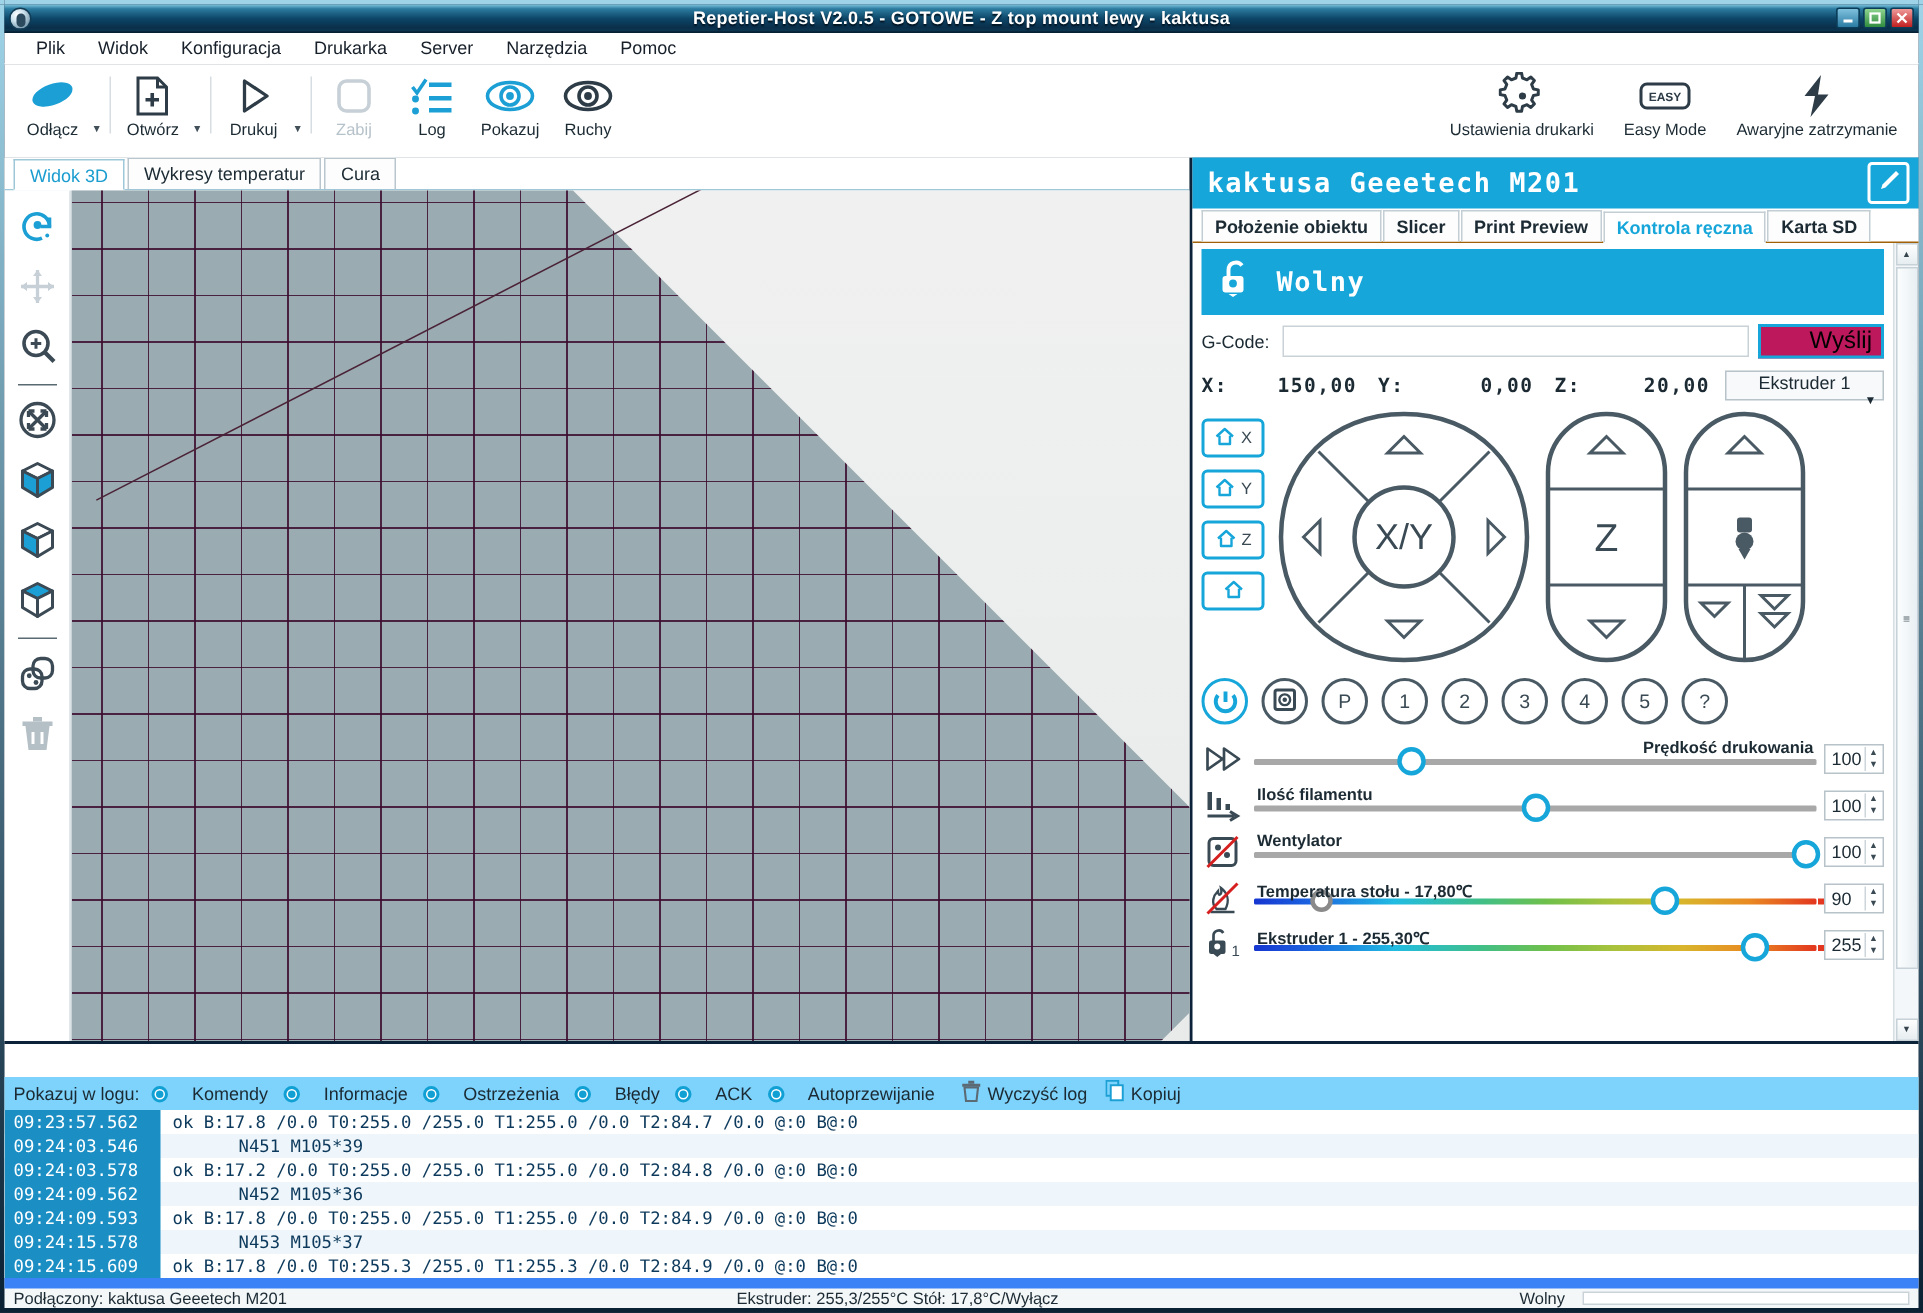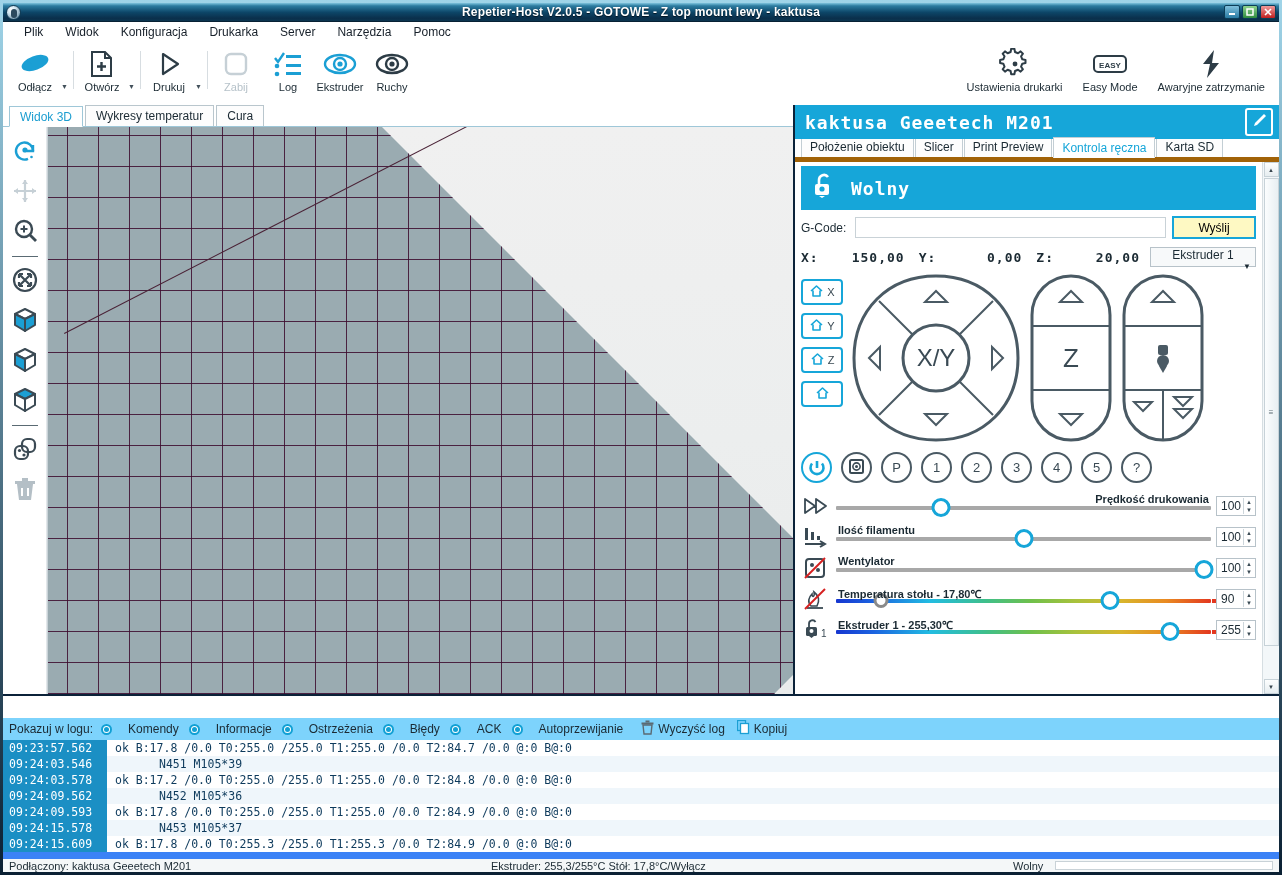--- a/index.html
+++ b/index.html
@@ -122,35 +122,35 @@
 
   
   .rightpane { flex:1 1 auto; background:#ffffff; display:flex; flex-direction:column; min-width:0; border-left:2px solid #0b2239;}
   .printerhead {
     height:34px; flex:0 0 34px; background:#16a6d9; display:flex; align-items:center;
     padding-left:10px; color:#ffffff; position:relative;
   }
   .printerhead .ptitle { font-family:"DejaVu Sans Mono", monospace; font-weight:bold; font-size:18px; letter-spacing:1px;}
   .editbtn { position:absolute; right:6px; top:3px; width:28px;height:28px;
     border:2px solid #ffffff;border-radius:3px;display:flex;align-items:center;justify-content:center;}
-  .rtabs { height:23px; flex:0 0 23px; background:#ffffff; display:flex; align-items:flex-end; padding-left:6px; border-bottom:5px solid #a16207;}
+  .rtabs { height:23px; flex:0 0 23px; background:#ffffff; display:flex; align-items:flex-end; padding-left:6px; border-bottom:1px solid #a16207;font-weight:bold;}
   .rtab { height:21px;padding:0 8px;display:flex;align-items:center;font-size:12px;color:#1b2a33;
           border:1px solid #c3ced4;border-bottom:none;background:#fdfdfd;margin-right:1px;}
   .rtab.active{color:#16a6d9;background:#fff;border-bottom:1px solid #fff;position:relative;top:1px;}
   .rbody { flex:1 1 auto; position:relative; overflow:hidden; display:flex; }
   .rcontent { flex:1 1 auto; padding:4px 6px 0 6px; min-width:0; position:relative;}
   .statusbar-blue {
     height:44px; background:#16a6d9; display:flex; align-items:center; color:#fff;
     padding-left:10px; gap:14px; margin-bottom:6px;
   }
   .statusbar-blue .st-txt { font-family:"DejaVu Sans Mono", monospace; font-size:18px; font-weight:bold; letter-spacing:1px;}
   .gcoderow { display:flex; align-items:center; gap:6px; margin:6px 0 4px 0; }
   .gcoderow label { font-size:12px; width:48px; }
   .gcode-input { flex:1 1 auto; height:21px; border:1px solid #c9d2d7; background:#fff; padding:0 4px; font-size:12px;}
-  .sendbtn { width:84px;height:23px;border:2px solid #16a6d9;background:#fef9c3;font-size:12px;cursor:default;}
+  .sendbtn { width:84px;height:23px;border:2px solid #16a6d9;background:#be185d;font-size:16px;cursor:default;text-align:right;}
   .coordrow { display:flex; align-items:center; margin:8px 0 6px 0; font-family:"DejaVu Sans Mono", monospace;
     font-weight:bold; font-size:13px; letter-spacing:1px;}
   .coordrow .c { white-space:pre; }
   .extsel { margin-left:auto; width:106px;height:20px;border:1px solid #b7c2c9;background:#f7f9fa;
     display:flex;align-items:center;padding:0 4px;font-family:"Liberation Sans",sans-serif;
     font-weight:normal;font-size:12px;letter-spacing:0;flex-direction:column;}
   .extsel .cv { margin-left:auto; font-size:8px; }
 
   .padrow { display:flex; gap:8px; margin-top:6px; }
   .homecol { display:flex; flex-direction:column; gap:8px; padding-top:6px; }
@@ -316,21 +316,21 @@
     </div>
 
     <div class="tool">
       <div class="ico">
         <svg width="34" height="24" viewBox="0 0 34 24">
           <ellipse cx="17" cy="12" rx="15" ry="9" fill="none" stroke="#1b9fd4" stroke-width="2.4"></ellipse>
           <circle cx="17" cy="12" r="6" fill="none" stroke="#1b9fd4" stroke-width="2.4"></circle>
           <circle cx="17" cy="12" r="2.6" fill="#1b9fd4"></circle>
         </svg>
       </div>
-      <div class="lbl">Ekstruder</div>
+      <div class="lbl">Pokazuj</div>
     </div>
 
     <div class="tool">
       <div class="ico">
         <svg width="34" height="24" viewBox="0 0 34 24">
           <ellipse cx="17" cy="12" rx="15" ry="9" fill="none" stroke="#2d3c46" stroke-width="2.4"></ellipse>
           <circle cx="17" cy="12" r="6" fill="none" stroke="#2d3c46" stroke-width="2.4"></circle>
           <circle cx="17" cy="12" r="2.6" fill="#2d3c46"></circle>
         </svg>
       </div>

